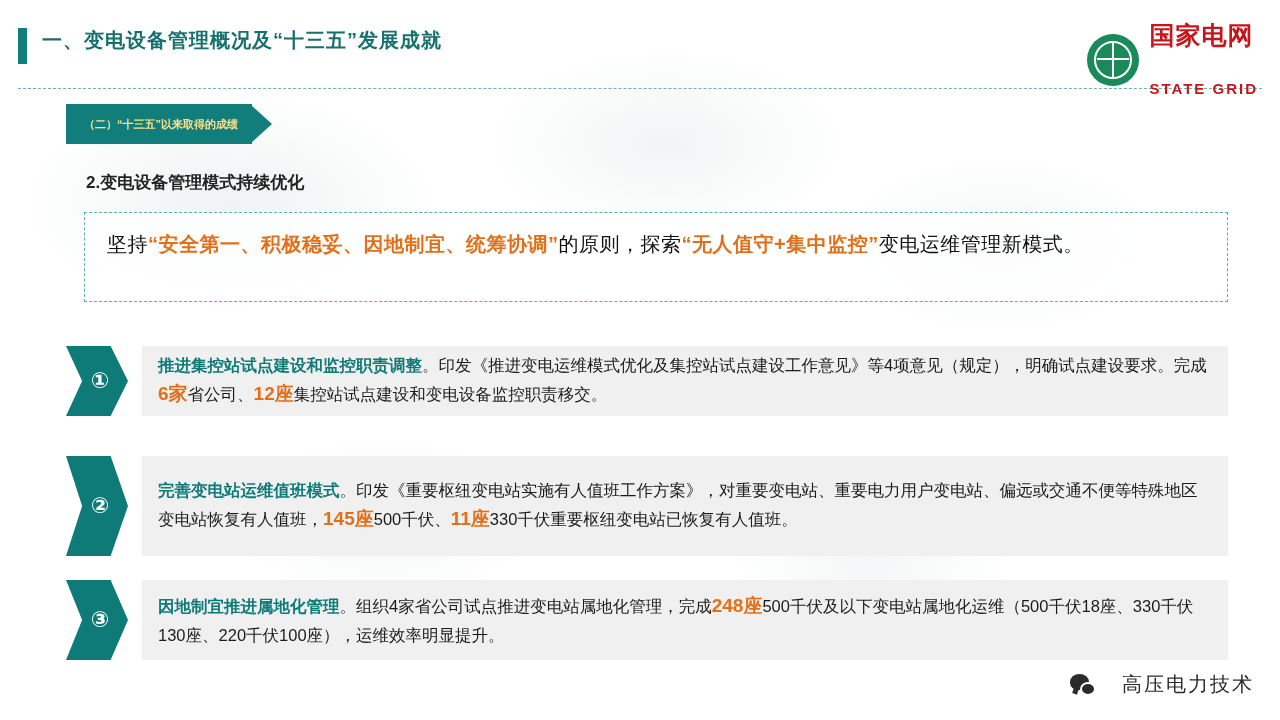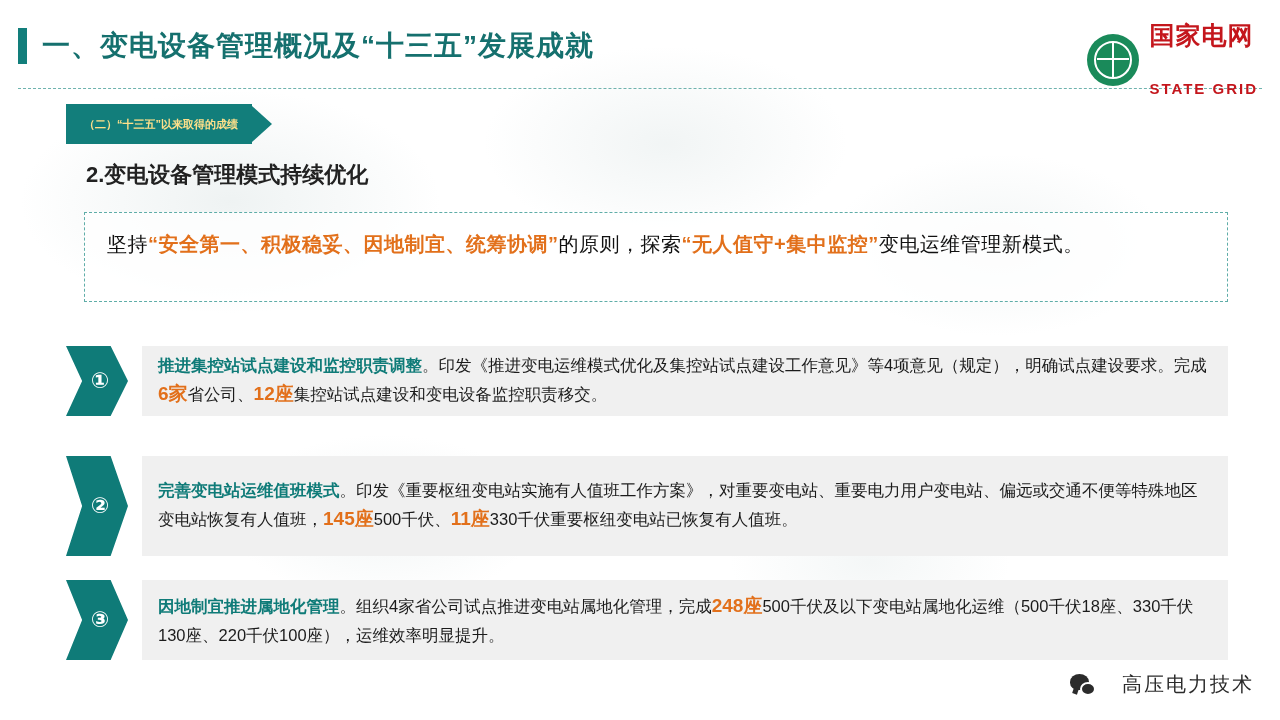--- a/index.html
+++ b/index.html
@@ -33,21 +33,21 @@
   }
   .title-bar {
     position: absolute;
     left: 18px; top: 28px;
     width: 9px; height: 36px;
     background: #127e7b;
   }
   .page-title {
     position: absolute;
     left: 42px; top: 27px;
-    font-size: 28px;
+    font-size: 20px;
     font-weight: bold;
     color: #15706e;
     letter-spacing: 1px;
     white-space: nowrap;
   }
   .header-rule {
     position: absolute;
     left: 18px; top: 88px;
     width: 1244px;
     border-top: 1px dashed #6fb3ae;
@@ -114,22 +114,22 @@
   }
   .banner-arrow {
     width: 0; height: 0;
     border-top: 18px solid transparent;
     border-bottom: 18px solid transparent;
     border-left: 20px solid #127e7b;
   }
 
   .sub-heading {
     position: absolute;
-    left: 86px; top: 160px;
-    font-size: 22px;
+    left: 86px; top: 171px;
+    font-size: 17px;
     font-weight: bold;
     color: #222222;
   }
 
   
   .highlight-box {
     position: absolute;
     left: 84px; top: 212px;
     width: 1144px;
     min-height: 90px;

